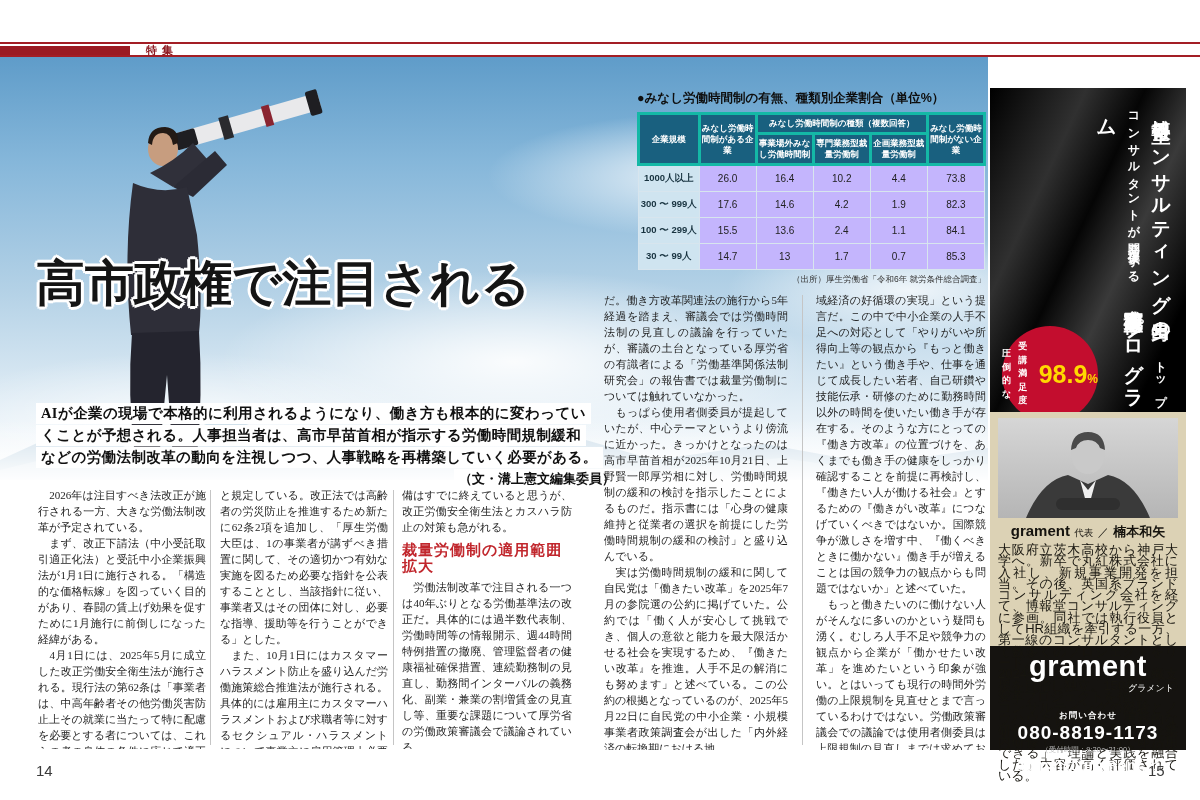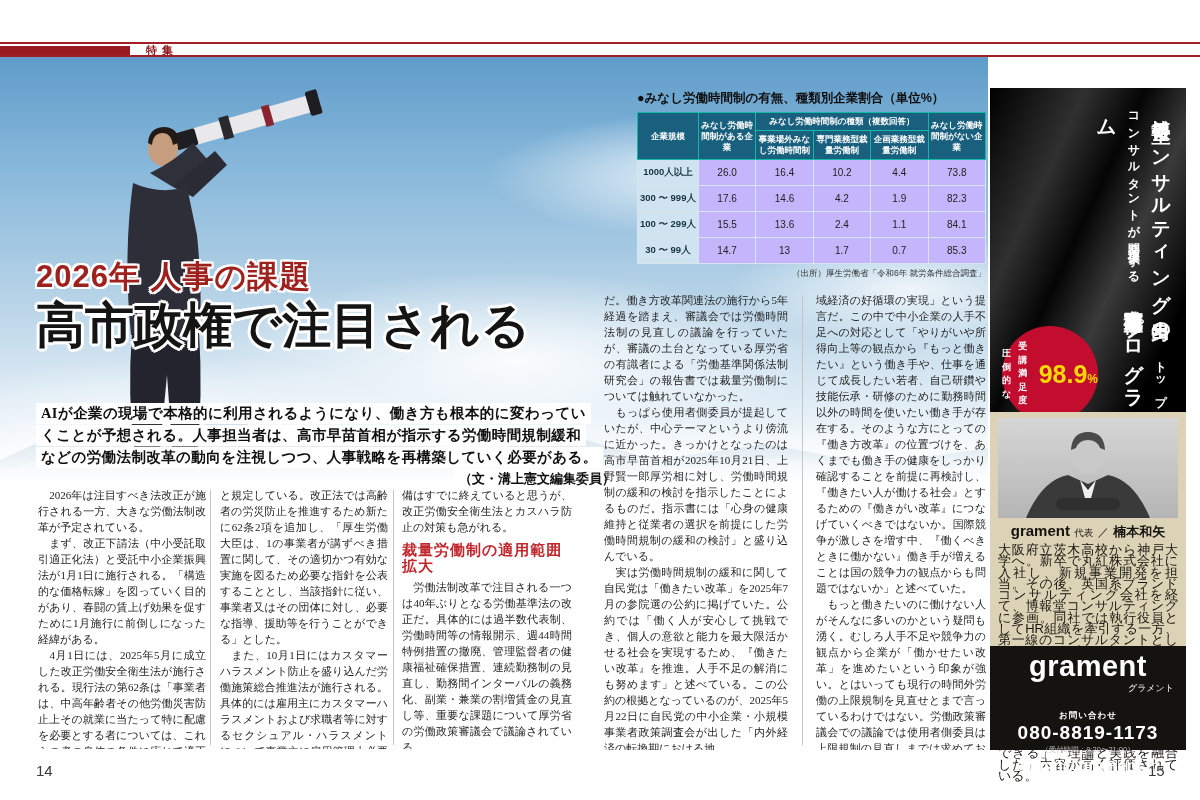--- a/index.html
+++ b/index.html
@@ -38,21 +38,21 @@
   .lead-line{display:table;background:#ffffff;padding:1px 5px;font-size:14.5px;font-weight:700;
              letter-spacing:.4px;margin-bottom:1px;color:#101010;}
   .lead-credit{display:table;margin-left:auto;background:#ffffff;padding:1px 5px;
                font-size:13px;font-weight:700;color:#101010;}
 
   
   .stats{position:absolute;left:637px;top:90px;width:349px;z-index:6;}
   .stats-title{font-size:12.5px;font-weight:700;color:#0e0e0e;margin-bottom:5px;}
   .stats table{width:100%;border-collapse:collapse;table-layout:fixed;}
   .stats thead th{background:#19607f;color:#fff;font-size:8.5px;font-weight:700;
-    border:1px solid #14b8a6;padding:3px 1px;line-height:1.3;text-align:center;}
+    border:3px solid #14b8a6;padding:3px 1px;line-height:1.3;text-align:center;}
   .stats tbody td{background:#c4b5fd;font-size:10px;color:#222;text-align:center;
     border:1px solid #d7e5ee;border-top:1px solid #b9d2e0;height:23px;}
   .stats tbody td.rowlabel{background:#cfe4f0;font-weight:700;color:#17323f;font-size:9.5px;}
   .stats-source{font-size:8.5px;color:#333;text-align:right;margin-top:4px;}
 
   
   .col{position:absolute;z-index:6;font-family:"Liberation Serif","DejaVu Serif",serif;
        font-size:11px;line-height:16px;color:#1d1d1d;text-align:justify;overflow:hidden;}
   .prewrap{white-space:pre-wrap;}
   .col1{left:38px; top:487px;width:168px;height:262px;}
@@ -128,21 +128,20 @@
       <path d="M77 268 L144 266 Q148 330 142 392 L118 394 L112 310 L104 394 L80 392 Q72 330 77 268 Z" fill="#24242e"></path>
     </svg>
     <svg class="mountains" width="988" height="90" viewBox="0 0 988 90" preserveAspectRatio="none">
       <path d="M0 70 L70 38 L140 62 L225 26 L305 56 L385 40 L465 66 L565 44 L655 70 L765 54 L875 74 L988 58 L988 90 L0 90 Z" fill="#c7d9e6" opacity="0.85"></path>
       <path d="M0 80 L90 58 L190 76 L290 60 L400 80 L520 64 L640 82 L780 68 L900 84 L988 74 L988 90 L0 90 Z" fill="#dfeaf2" opacity="0.9"></path>
     </svg>
     <div class="hero-fade"></div>
   </div>
 
   <div class="headline">
-    <div class="kicker">2026年 人事の課題</div>
     <div class="title">高市政権で注目される</div>
   </div>
 
   <div class="lead">
     <div class="lead-line">AIが企業の現場で本格的に利用されるようになり、働き方も根本的に変わってい</div>
     <div class="lead-line">くことが予想される。人事担当者は、高市早苗首相が指示する労働時間規制緩和</div>
     <div class="lead-line">などの労働法制改革の動向を注視しつつ、人事戦略を再構築していく必要がある。</div>
     <div class="lead-credit">（文・溝上憲文編集委員）</div>
   </div>
 

